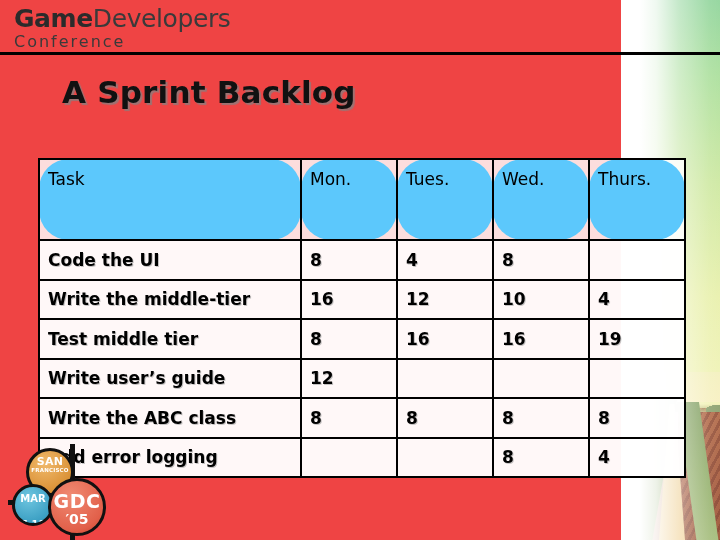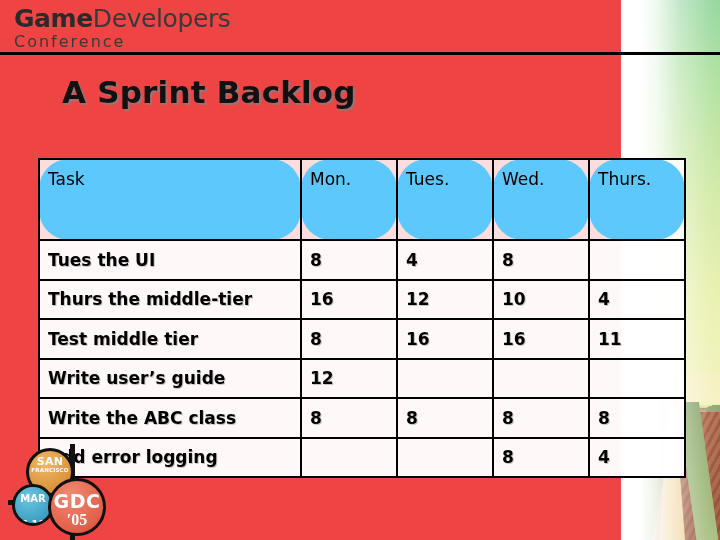--- a/index.html
+++ b/index.html
@@ -264,21 +264,21 @@
   .circ-mar .l1 { font-size: 10px; }
   .circ-mar .l2 { font-size: 10px; margin-top: 16px; }
 
   .circ-gdc {
     left: 40px; top: 34px;
     width: 58px; height: 58px;
     background: radial-gradient(circle at 38% 28%, #f08a72, #e2604a 70%, #c8402c 100%);
     padding-top: 11px;
   }
   .circ-gdc .l1 { font-size: 19px; letter-spacing: 0.5px; }
-  .circ-gdc .l2 { font-size: 16px; margin-top: 1px; font-family: Liberation Serif, serif; }
+  .circ-gdc .l2 { font-size: 14px; margin-top: 1px; }
 </style>
 </head>
 <body>
 
 <div id="slide">
 
   <div class="photo-band">
     <div class="photo-sky"></div>
     <div class="photo-scene">
       <div class="sc-sky"></div>
@@ -312,39 +312,39 @@
       <tr>
         <th>Task</th>
         <th>Mon.</th>
         <th>Tues.</th>
         <th>Wed.</th>
         <th>Thurs.</th>
       </tr>
     </thead>
     <tbody>
       <tr>
-        <td>Tues the UI</td>
+        <td>Code the UI</td>
         <td>8</td>
         <td>4</td>
         <td>8</td>
         <td></td>
       </tr>
       <tr>
-        <td>Thurs the middle-tier</td>
+        <td>Write the middle-tier</td>
         <td>16</td>
         <td>12</td>
         <td>10</td>
         <td>4</td>
       </tr>
       <tr>
         <td>Test middle tier</td>
         <td>8</td>
         <td>16</td>
         <td>16</td>
-        <td>11</td>
+        <td>19</td>
       </tr>
       <tr>
         <td>Write user’s guide</td>
         <td>12</td>
         <td></td>
         <td></td>
         <td></td>
       </tr>
       <tr>
         <td>Write the ABC class</td>

